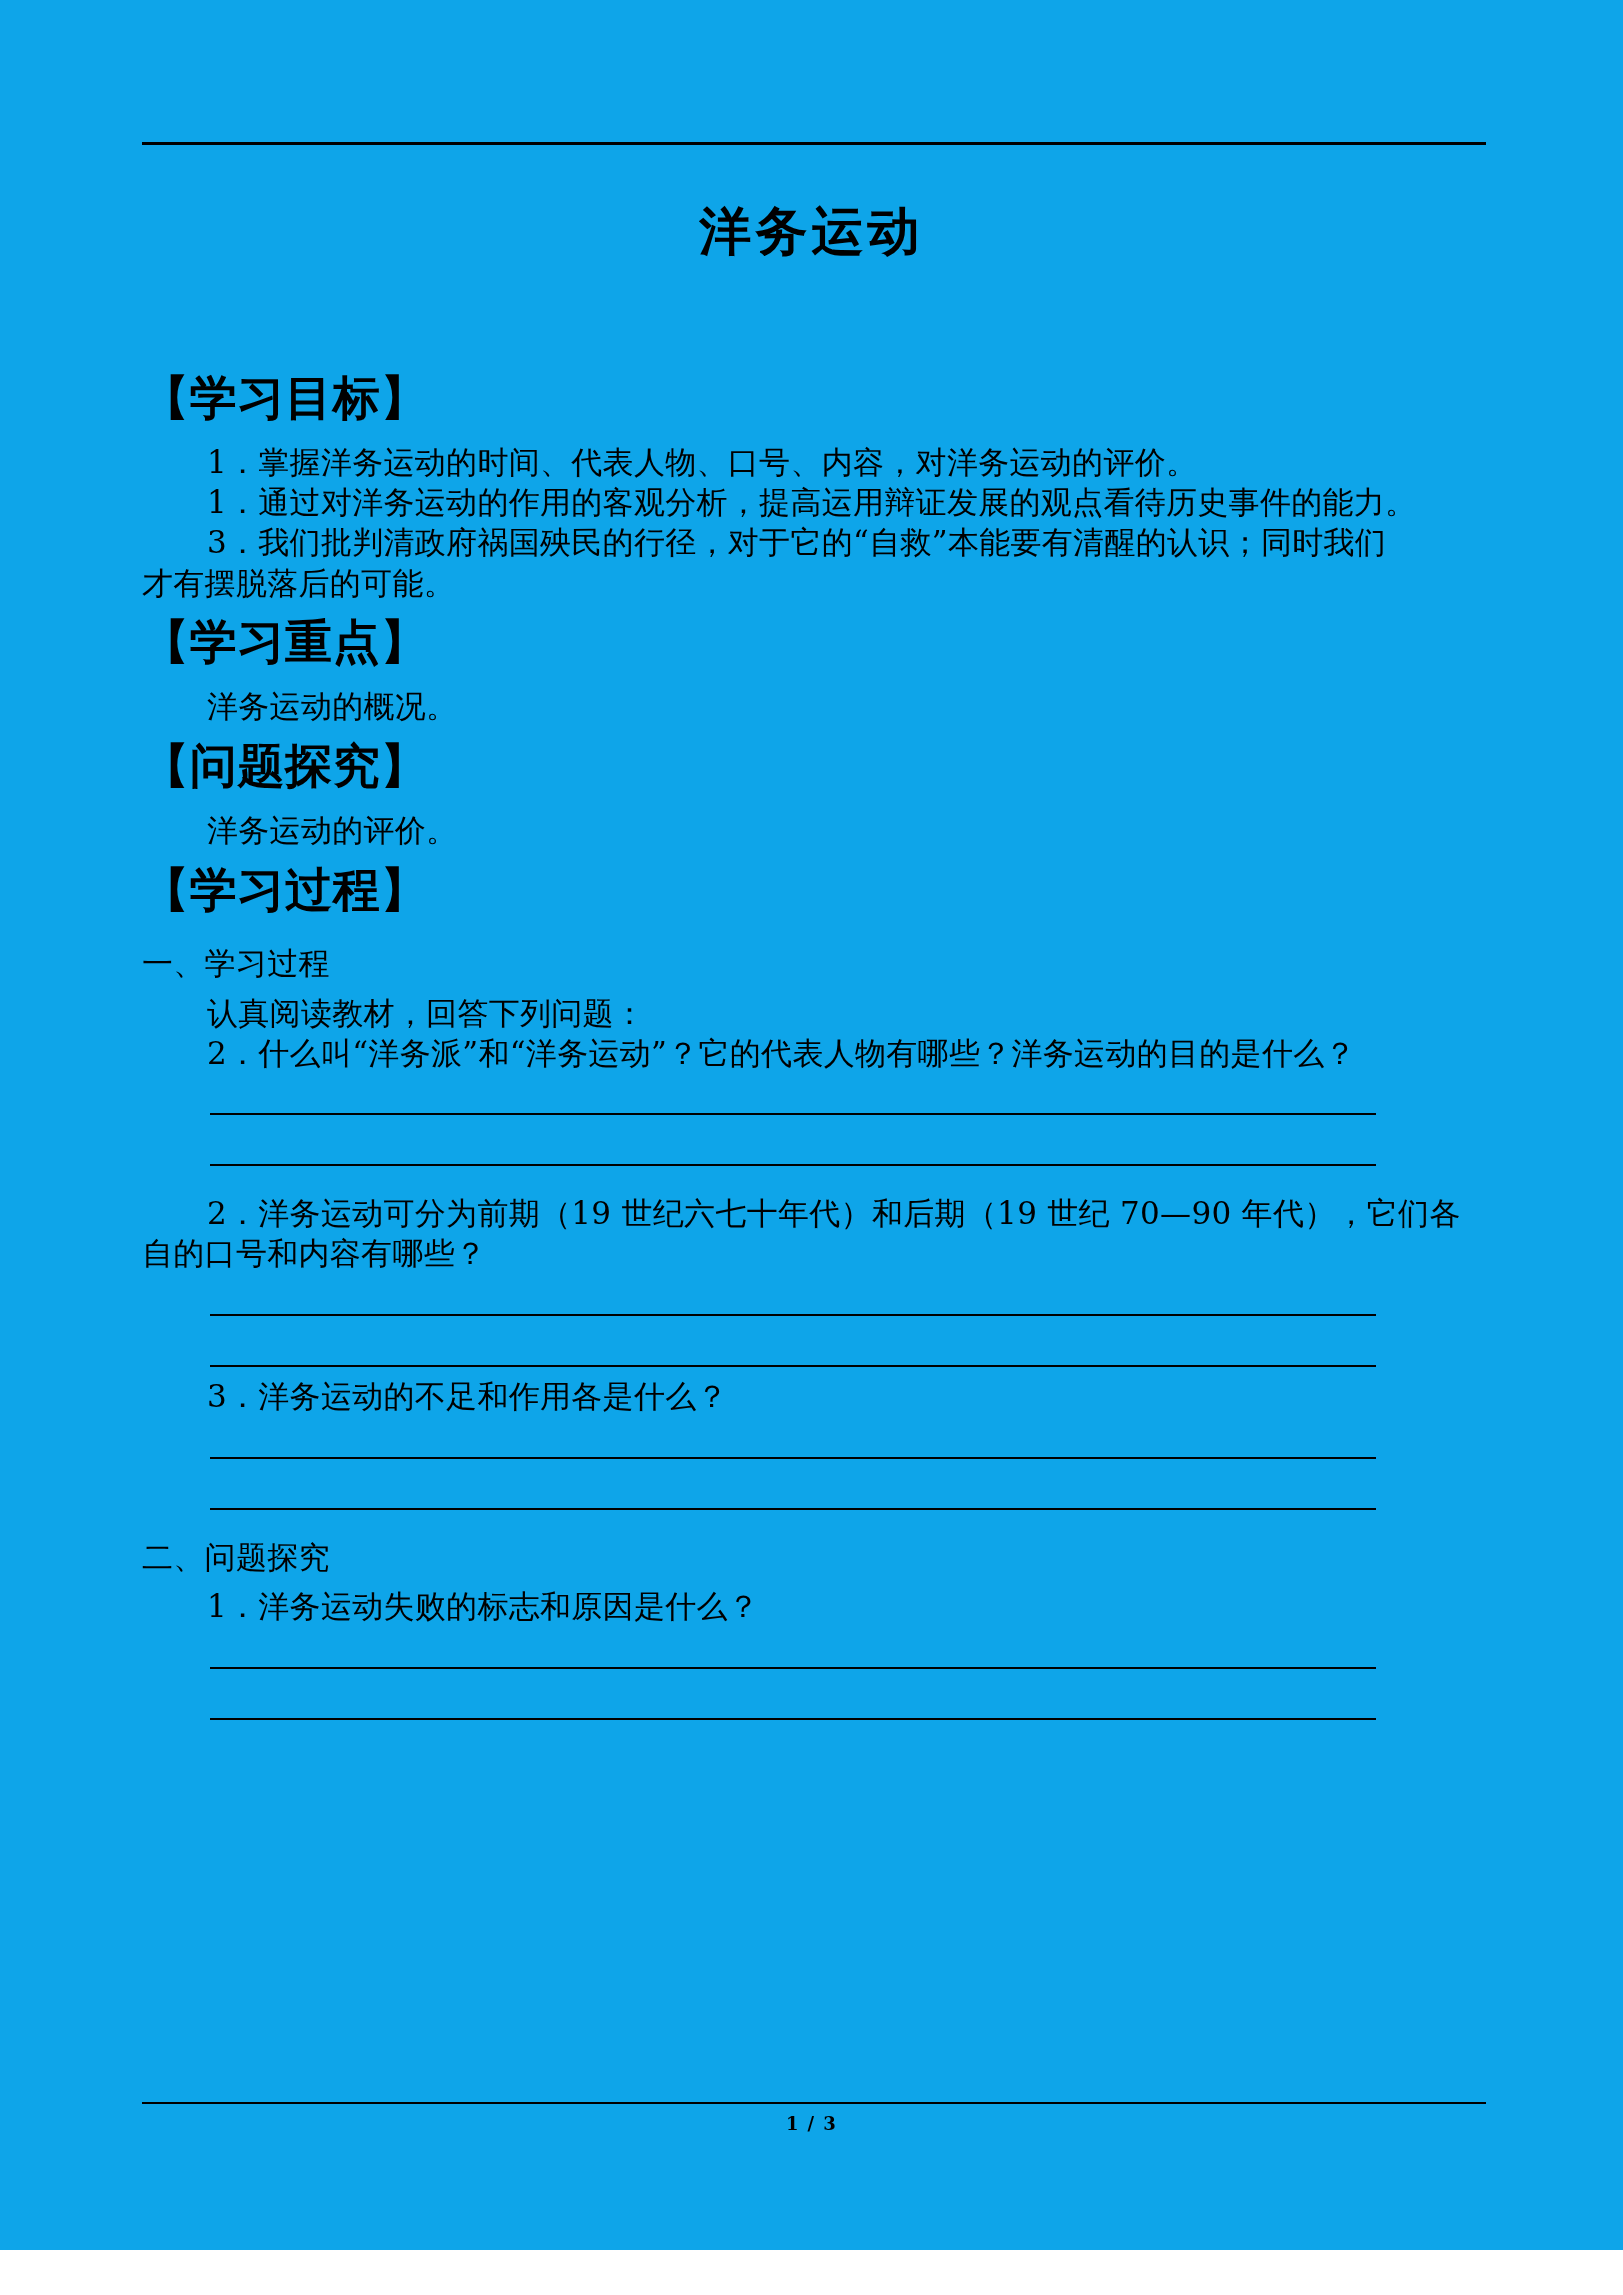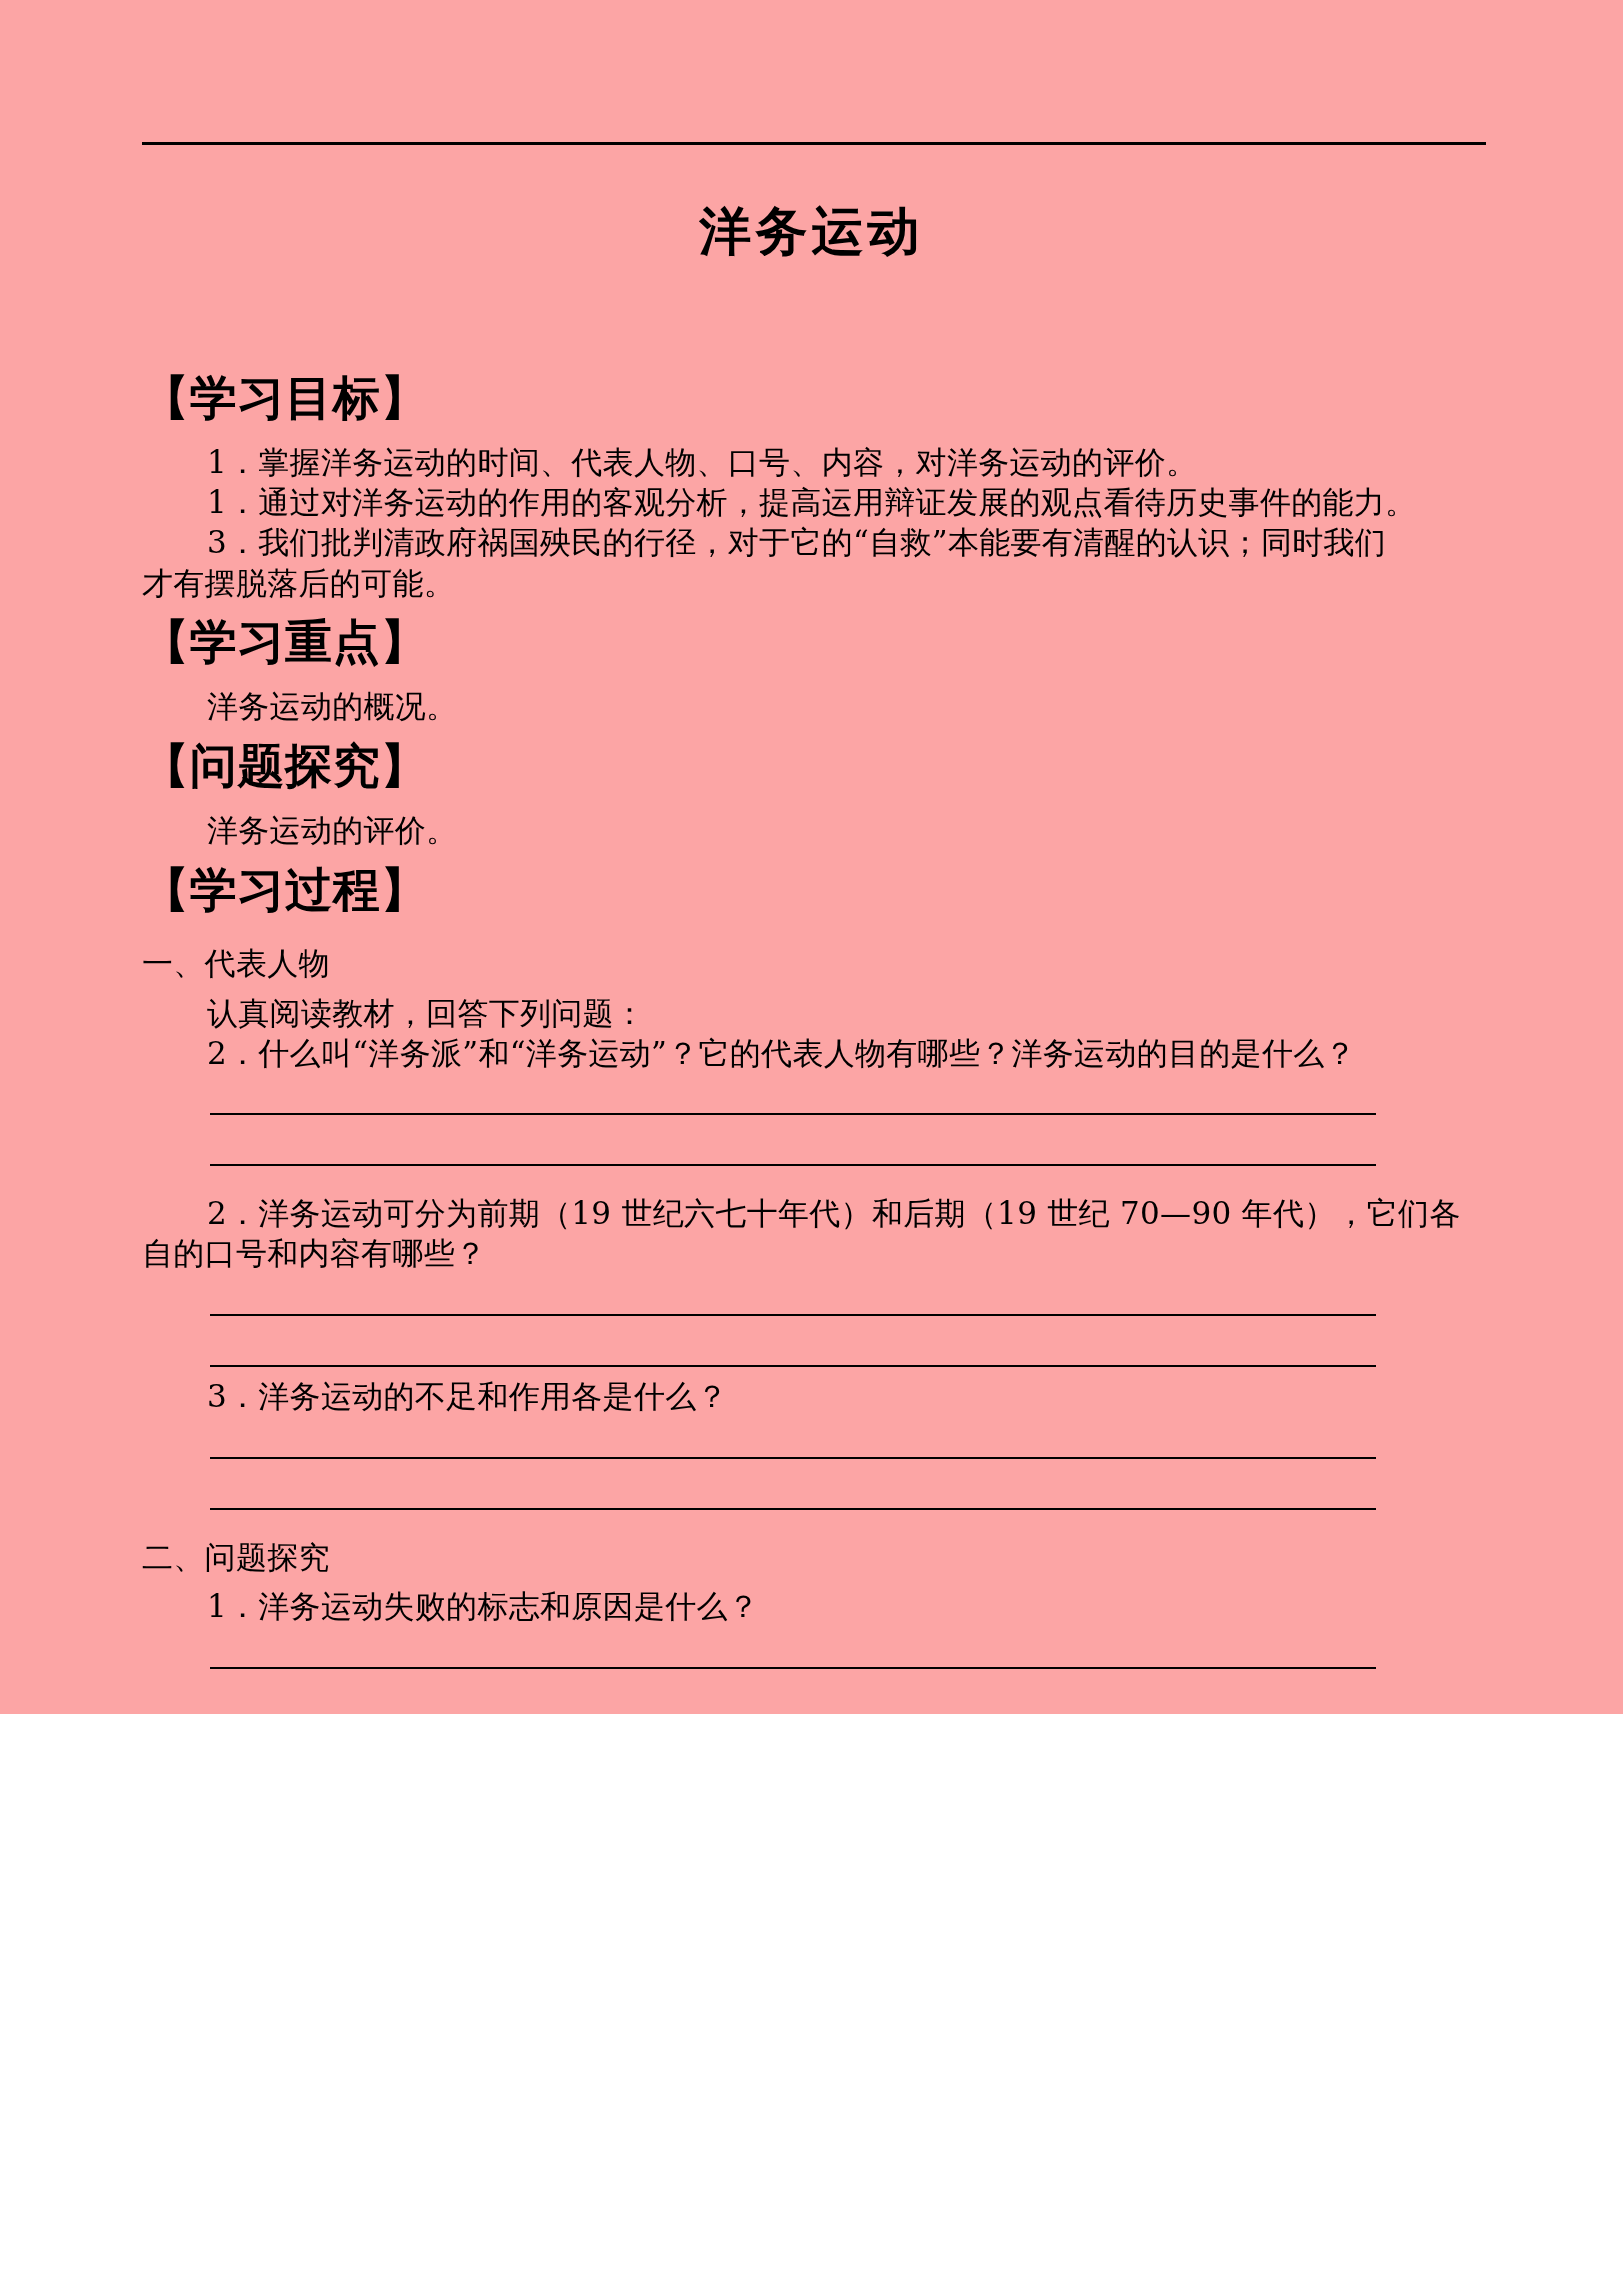--- a/index.html
+++ b/index.html
@@ -3,22 +3,22 @@
 <meta charset="utf-8">
 <style>
   html, body {
     margin: 0;
     padding: 0;
     background: #ffffff;
   }
   .page {
     position: relative;
     width: 1623px;
-    height: 1714px;
-    background: #fca5a5;
+    height: 2250px;
+    background: #0ea5e9;
     font-family: "DejaVu Serif", "Liberation Serif", serif;
     color: #000000;
     box-sizing: border-box;
     overflow: hidden;
   }
 
   
   .header-rule {
     position: absolute;
     left: 142px;
@@ -139,21 +139,21 @@
 
     <div class="section-head">【问题探究】</div>
     <div class="gap-sm"></div>
     <p class="body-line indent2">洋务运动的评价。</p>
 
     <div class="gap-sm"></div>
 
     <div class="section-head">【学习过程】</div>
     <div class="gap-md"></div>
 
-    <p class="body-line no-indent">一、代表人物</p>
+    <p class="body-line no-indent">一、学习过程</p>
     <div class="gap-sm"></div>
     <p class="body-line indent2">认真阅读教材，回答下列问题：</p>
     <p class="body-line indent2">2．什么叫“洋务派”和“洋务运动”？它的代表人物有哪些？洋务运动的目的是什么？</p>
 
     <div class="answer-lead"></div>
     <div class="answer-lines">
       <div class="answer-line"></div>
       <div class="answer-gap"></div>
       <div class="answer-line"></div>
     </div>

